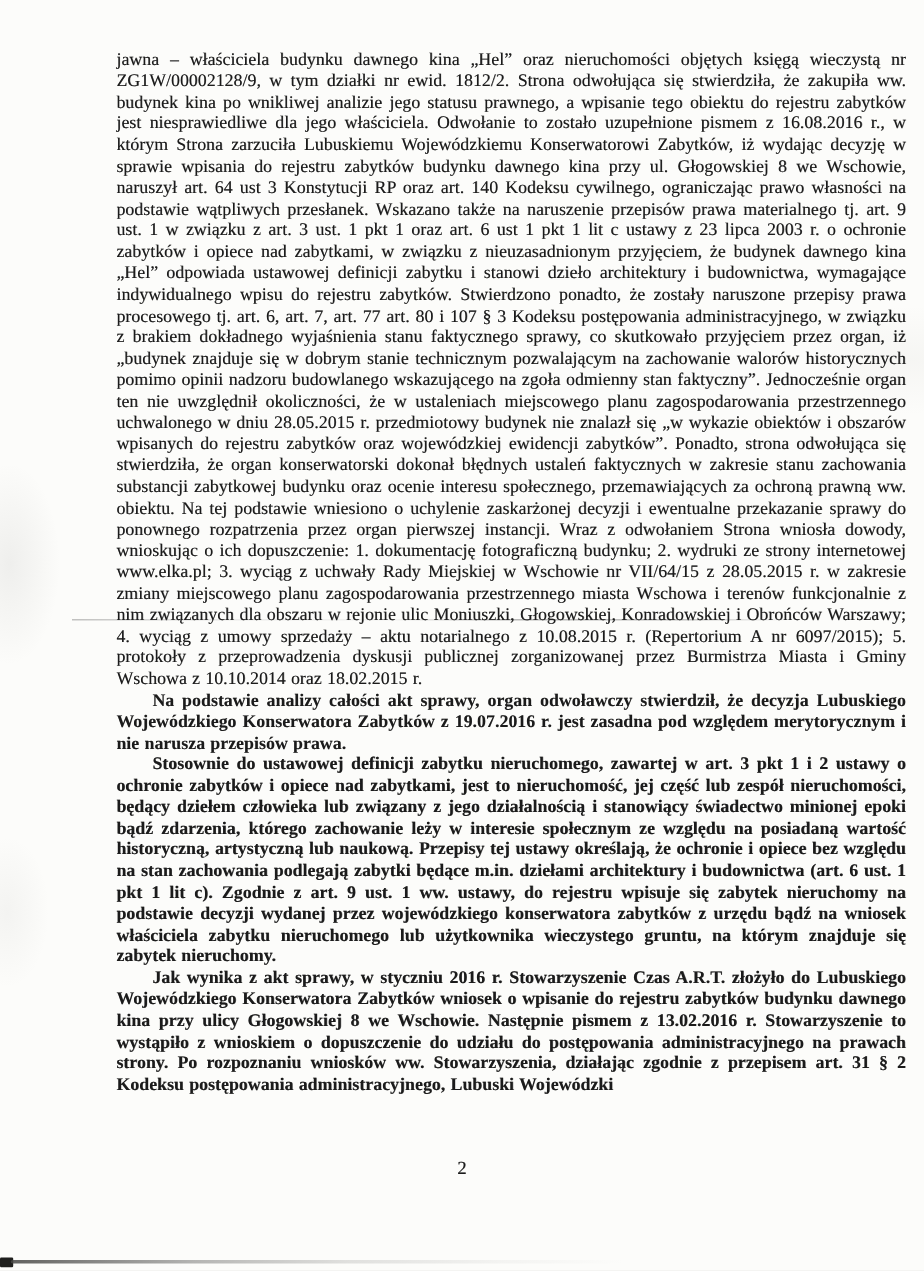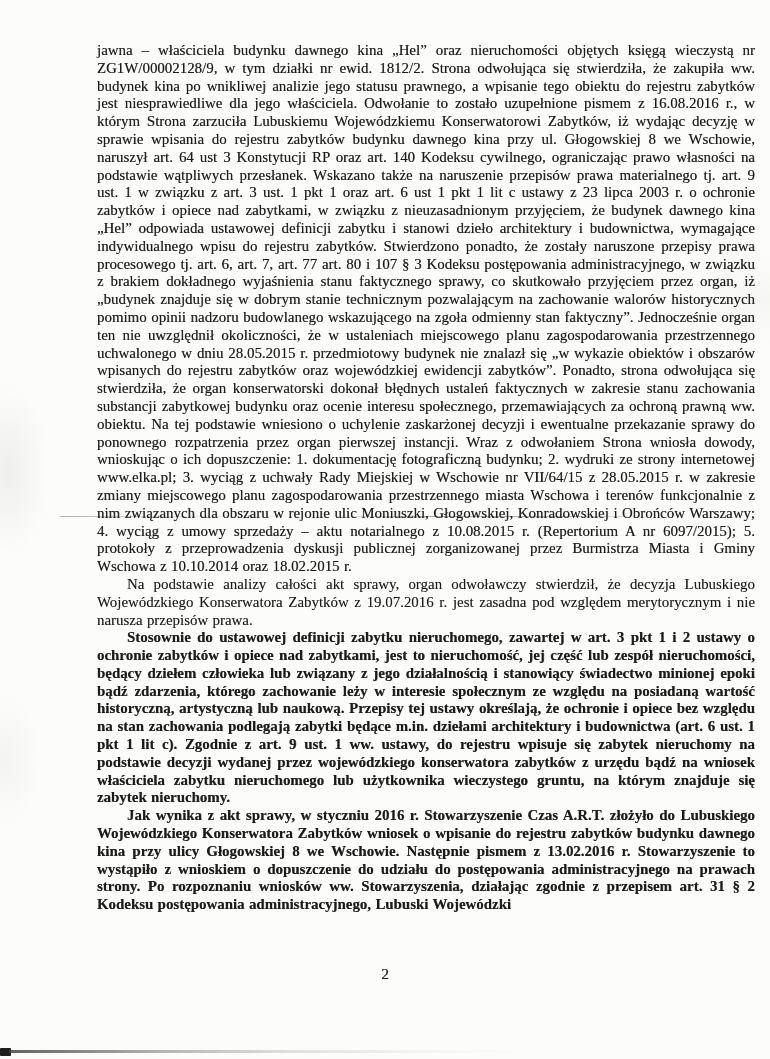--- a/index.html
+++ b/index.html
@@ -35,21 +35,21 @@
     text-align: justify;
     letter-spacing: 0.05px;
     word-spacing: 0.6px;
     text-shadow: 0.3px 0 0 rgba(20,20,20,0.55);
   }
   .text-block p.indented {
     text-indent: 30px;
     font-weight: bold;
   }
   .text-block p.bold {
-    font-weight: 400;
+    font-weight: 700;
     text-shadow: 0.2px 0 0 rgba(10,10,10,0.4);
   }
   .page-number {
     position: absolute;
     top: 965px;
     left: 0;
     width: 770px;
     text-align: center;
     font-size: 15.5px;
     text-shadow: 0.3px 0 0 rgba(20,20,20,0.5);

